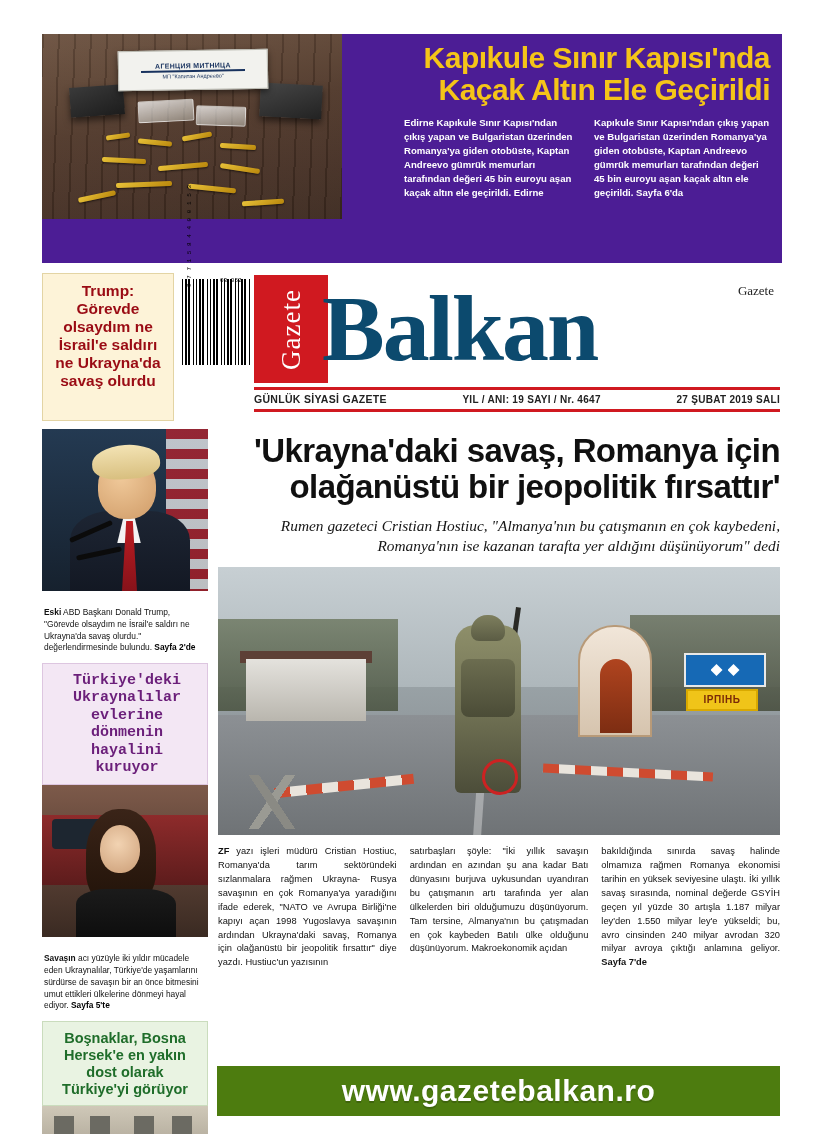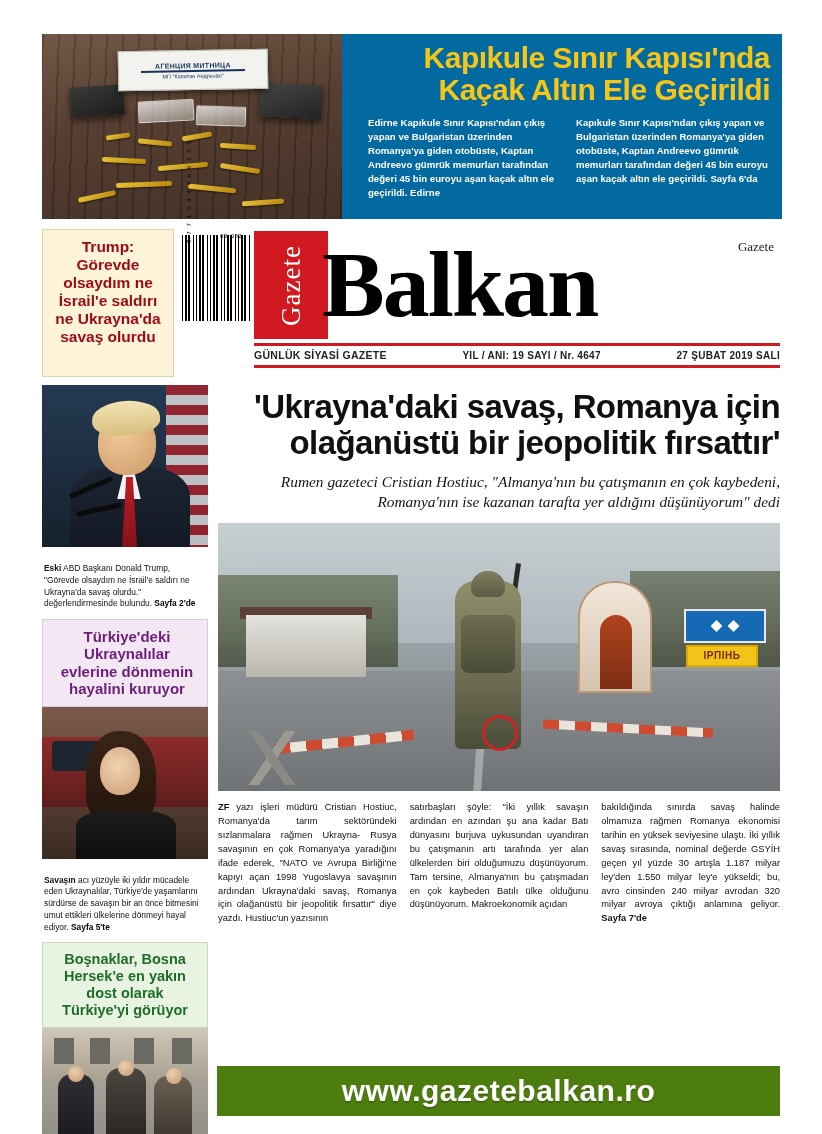--- a/index.html
+++ b/index.html
@@ -14,23 +14,24 @@
     position: relative;
     width: 822px; height: 1134px;
     background: #ffffff;
     padding: 34px 42px 18px 42px;
   }
 
   
   .top-banner {
     position: relative;
     display: flex;
-    background: #0369a1;
-    height: 185px;
+    background: #4c1d95;
+    height: 229px;
     width: 740px;
+    gap: 36px;
   }
   .top-photo {
     width: 300px; height: 185px;
     position: relative;
     overflow: hidden;
     background: #5a4436;
   }
   .tp-desk {
     position: absolute; inset: 0;
     background:
@@ -166,21 +167,21 @@
     white-space: nowrap;
     letter-spacing: 1px;
   }
   .balkan {
     position: absolute; left: 140px; top: 8px;
     font-family: "Liberation Serif", serif;
     font-size: 94px;
     font-weight: bold;
     letter-spacing: -2px;
     line-height: 1;
-    color: #000000;
+    color: #0c4a6e;
   }
   .romanya {
     position: absolute; right: 6px; top: 10px;
     font-family: "Liberation Serif", serif;
     font-size: 13px;
     color: #222;
   }
   .mast-rule {
     position: absolute; left: 72px; right: 0; top: 114px;
     height: 3px; background: #d01920;
@@ -263,20 +264,21 @@
     padding: 16px 4px 7px 2px;
   }
   .cap b { font-weight: bold; }
   .cap .pg { color: #000; font-weight: bold; }
 
   .side-head-purple {
     background: #f3e7f4;
     border: 1px solid #ddc6e0;
     padding: 8px 8px 8px 12px;
     margin-top: 2px;
+    font-family: Liberation Mono, monospace;
   }
   .side-head-purple .t {
     color: #6b1f7a; font-weight: bold; font-size: 15px;
     line-height: 1.16; text-align: center;
   }
   .photo-woman {
     width: 166px; height: 152px; margin-top: 0px;
     position: relative; overflow: hidden;
     background: linear-gradient(180deg,#7d5a4a,#3a2a22);
   }

